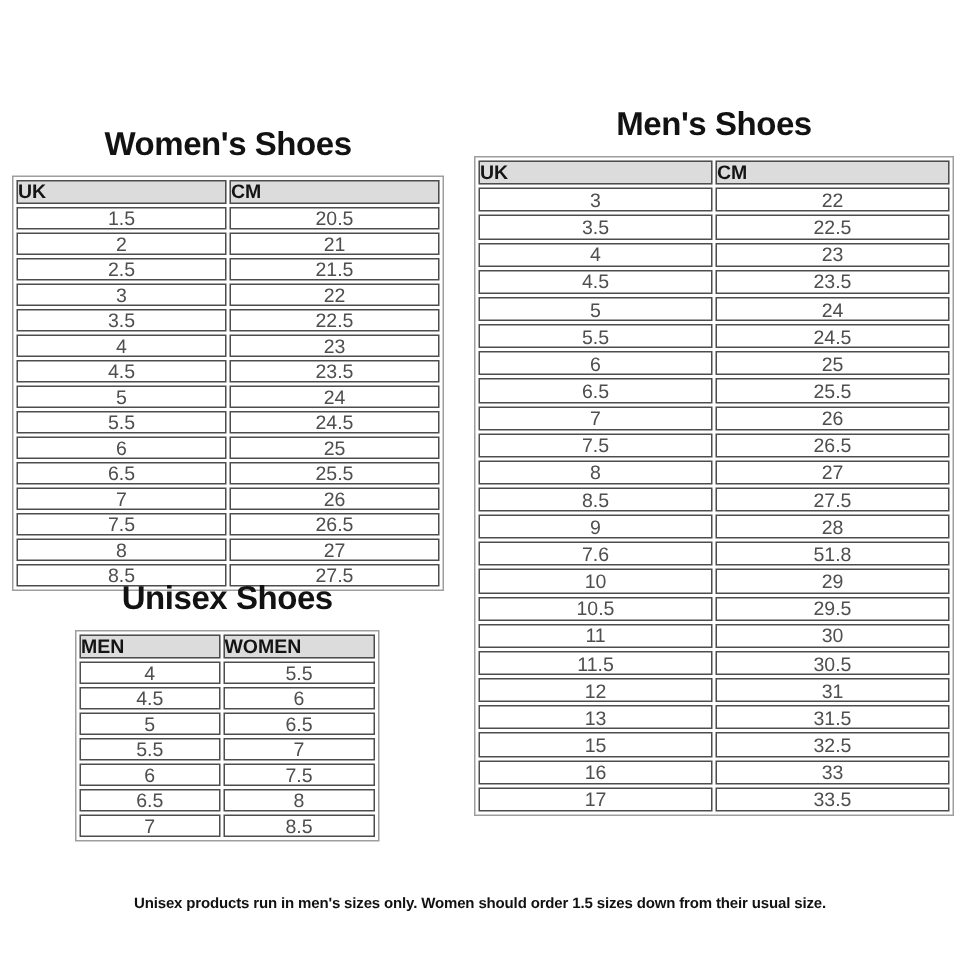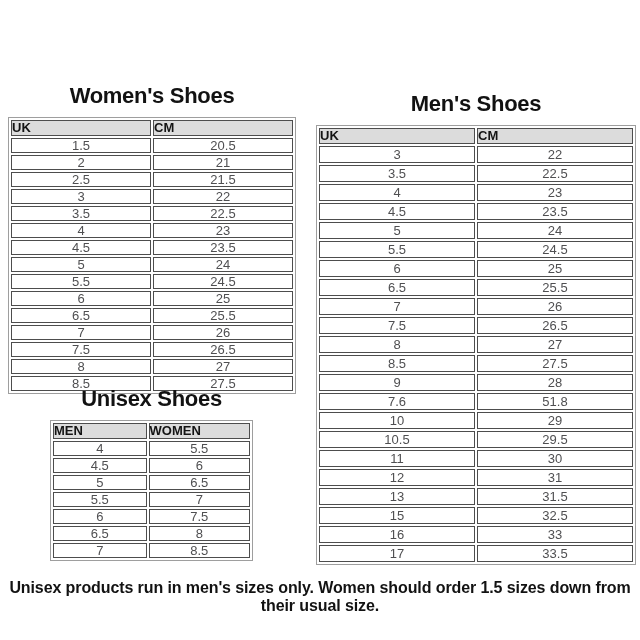--- a/index.html
+++ b/index.html
@@ -54,33 +54,33 @@
     border: 1px solid var(--cell-border);
     font-size: 13px;
     color: var(--cell-text);
     text-align: center;
     line-height: 1.0;
     vertical-align: middle;
   }
   
   .womens { left: 8px;   top: 83px;  width: 288px; }
   .womens table { height: 266px; }
-  .mens   { left: 316px; top: 91px;  width: 320px; }
+  .mens   { left: 316px; top: 70px;  width: 320px; }
   .mens table { height: 440px; }
   .unisex { left: 50px;  top: 386px; width: 203px; }
   .unisex table { height: 133px; }
   .unisex col.c1 { width: 48%; }
   .unisex col.c2 { width: 52%; }
   .footer-note {
     position: absolute;
     left: 0;
-    top: 579px;
+    top: 597px;
     width: 640px;
     text-align: center;
-    font-size: 16px;
+    font-size: 10px;
     font-weight: bold;
     color: var(--note-text);
     letter-spacing: -0.1px;
   }
 </style>
 </head>
 <body>
 
 <div class="canvas">
 
@@ -230,20 +230,24 @@
           <td>10</td>
           <td>29</td>
         </tr>
           <tr>
           <td>10.5</td>
           <td>29.5</td>
         </tr>
           <tr>
           <td>11</td>
           <td>30</td>
+        </tr>
+          <tr>
+          <td>11.5</td>
+          <td>30.5</td>
         </tr>
           <tr>
           <td>12</td>
           <td>31</td>
         </tr>
           <tr>
           <td>13</td>
           <td>31.5</td>
         </tr>
           <tr>

